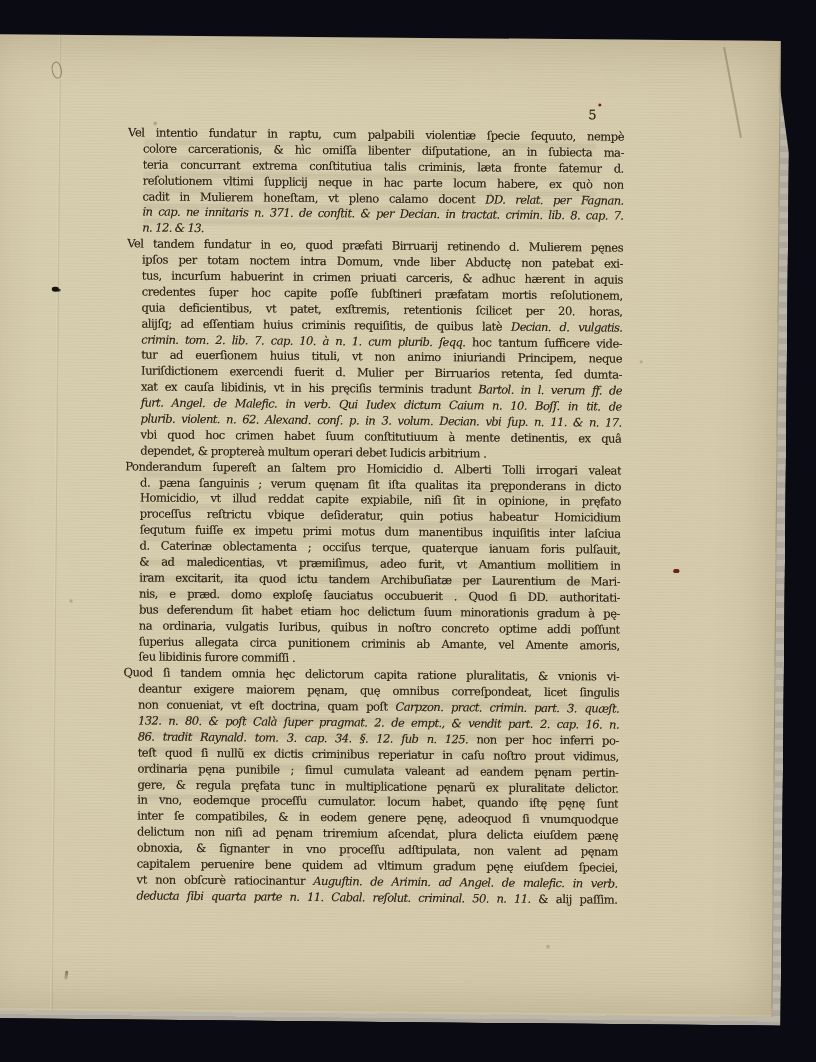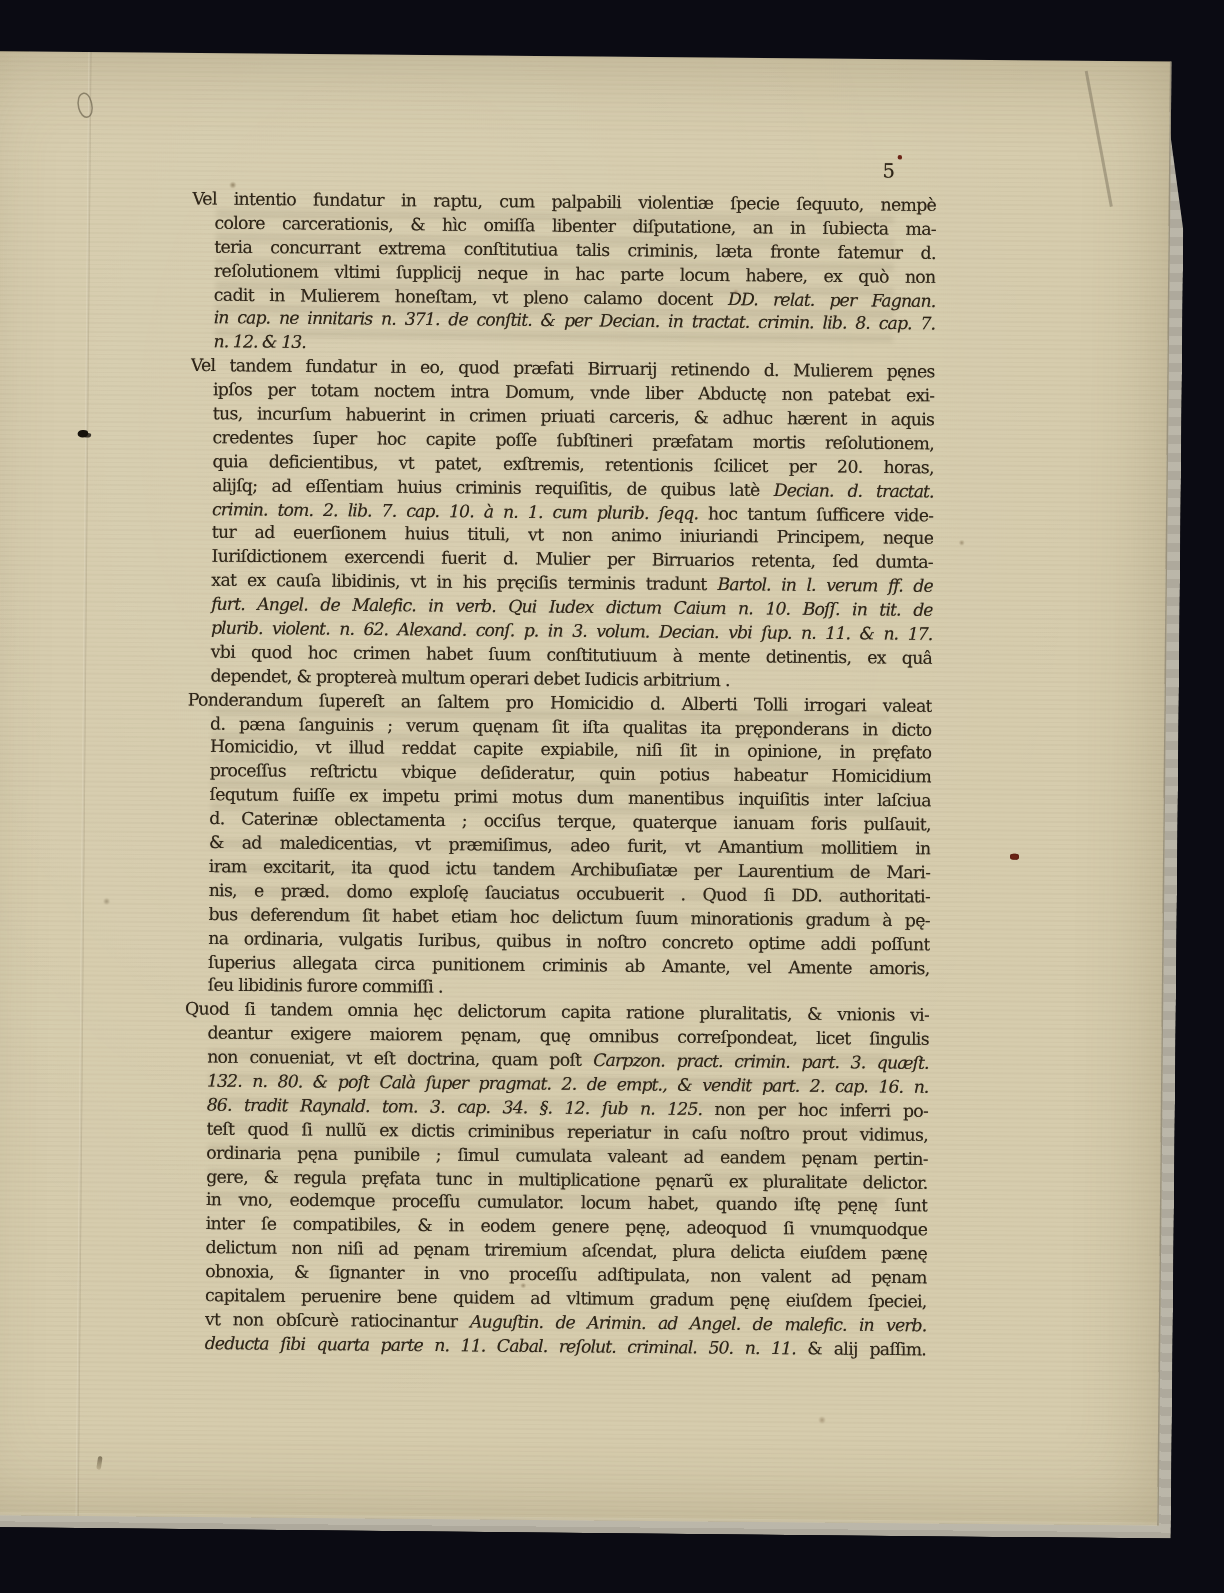--- a/index.html
+++ b/index.html
@@ -141,21 +141,21 @@
           <div class="line"><span>cadit in Mulierem honeſtam, vt pleno calamo docent </span><span class="it">DD. relat. per Fagnan.</span></div>
           <div class="line"><span class="it">in cap. ne innitaris n. 371. de conſtit. &amp; per Decian. in tractat. crimin. lib. 8. cap. 7.</span></div>
           <div class="line last"><span class="it">n. 12. &amp; 13.</span></div>
         </div>
         <div class="para">
           <div class="line first"><span>Vel tandem fundatur in eo, quod præfati Birruarij retinendo d. Mulierem pęnes</span></div>
           <div class="line"><span>ipſos per totam noctem intra Domum, vnde liber Abductę non patebat exi-</span></div>
           <div class="line"><span>tus, incurſum habuerint in crimen priuati carceris, &amp; adhuc hærent in aquis</span></div>
           <div class="line"><span>credentes ſuper hoc capite poſſe ſubſtineri præfatam mortis reſolutionem,</span></div>
           <div class="line"><span>quia deficientibus, vt patet, exſtremis, retentionis ſcilicet per 20. horas,</span></div>
-          <div class="line"><span>alijſq; ad eſſentiam huius criminis requiſitis, de quibus latè </span><span class="it">Decian. d. tractat.</span></div>
+          <div class="line"><span>alijſq; ad eſſentiam huius criminis requiſitis, de quibus latè </span><span class="it">Decian. d. vulgatis.</span></div>
           <div class="line"><span class="it">crimin. tom. 2. lib. 7. cap. 10. à n. 1. cum plurib. ſeqq. </span><span>hoc tantum ſufficere vide-</span></div>
           <div class="line"><span>tur ad euerſionem huius tituli, vt non animo iniuriandi Principem, neque</span></div>
           <div class="line"><span>Iuriſdictionem exercendi fuerit d. Mulier per Birruarios retenta, ſed dumta-</span></div>
           <div class="line"><span>xat ex cauſa libidinis, vt in his pręciſis terminis tradunt </span><span class="it">Bartol. in l. verum ff. de</span></div>
           <div class="line"><span class="it">furt. Angel. de Malefic. in verb. Qui Iudex dictum Caium n. 10. Boſſ. in tit. de</span></div>
           <div class="line"><span class="it">plurib. violent. n. 62. Alexand. conſ. p. in 3. volum. Decian. vbi ſup. n. 11. &amp; n. 17.</span></div>
           <div class="line"><span>vbi quod hoc crimen habet ſuum conſtitutiuum à mente detinentis, ex quâ</span></div>
           <div class="line last"><span>dependet, &amp; proptereà multum operari debet Iudicis arbitrium .</span></div>
         </div>
         <div class="para">

